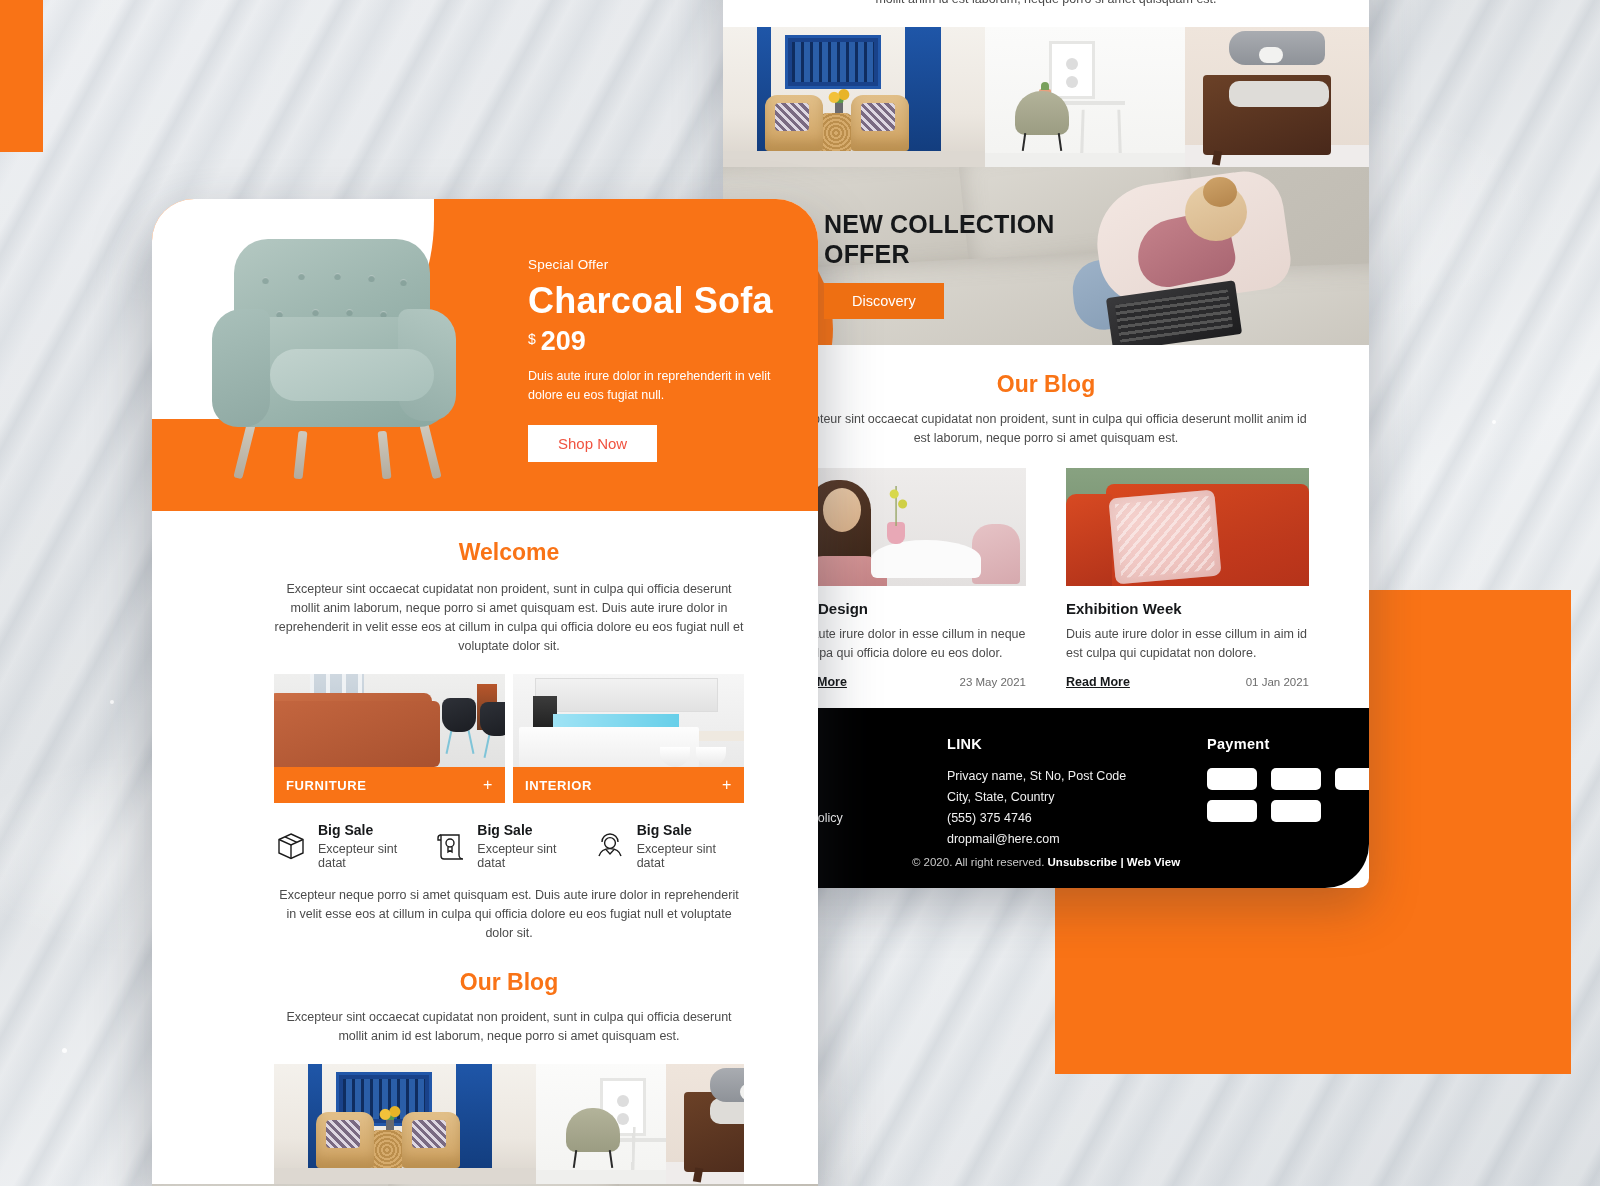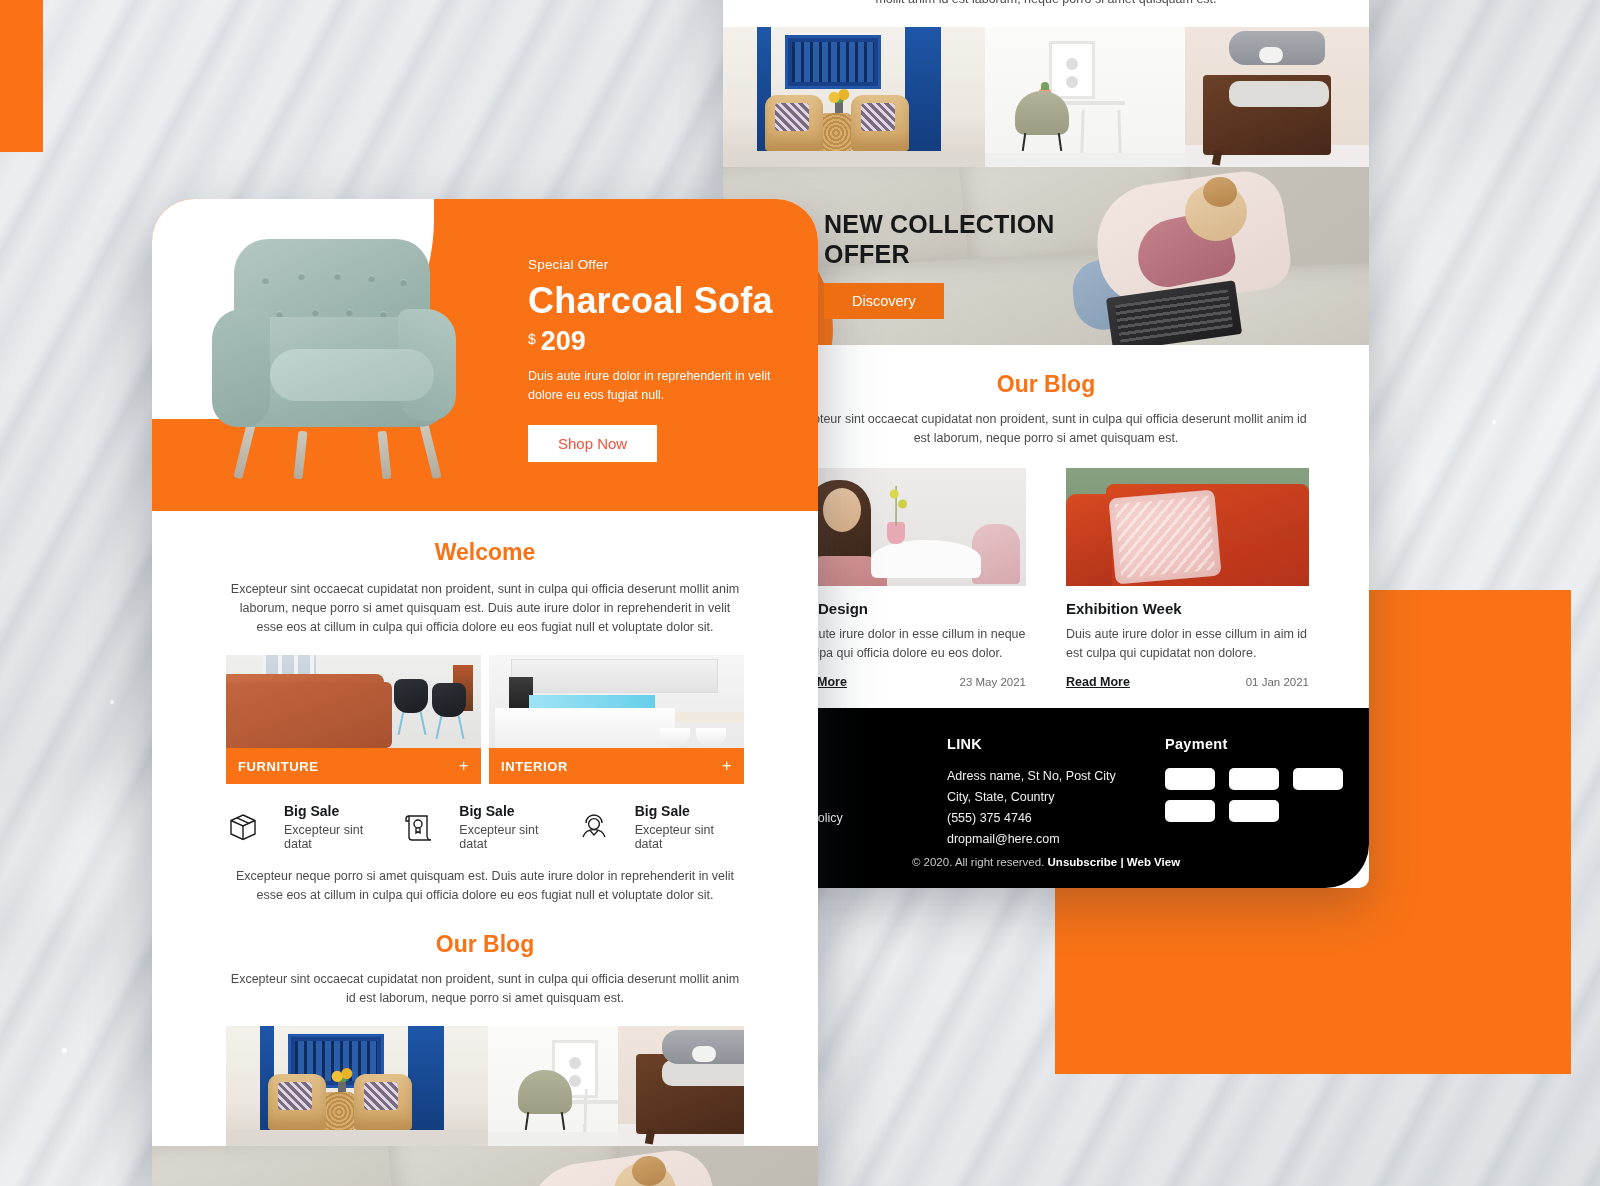--- a/index.html
+++ b/index.html
@@ -359,21 +359,21 @@
   .cb-footer {
     position:absolute; left:0; right:0; bottom:0;
     height:180px; background:#000000;
     border-radius: 0 0 44px 0;
     padding: 28px 42px 0 42px;
     color:#ffffff;
   }
   .foot-cols { display:flex; }
   .foot-col-more { flex: 0 0 182px; }
   .foot-col-link { flex: 0 0 218px; }
-  .foot-col-pay  { flex: 1 1 auto; }
+  .foot-col-pay  { flex: 1 1 auto; margin-left: 42px; }
   .foot-h { font-size:14.5px; font-weight:700; letter-spacing:.3px; }
   .foot-list { list-style:none; margin-top:14px; }
   .foot-list li { font-size:12.5px; line-height:21px; color:#f0f0f0; cursor:pointer; }
   .foot-addr { margin-top:14px; font-size:12.5px; line-height:21px; color:#f0f0f0; }
   .pay-grid { margin-top:16px; display:flex; flex-wrap:wrap; gap:10px 14px; width:200px; }
   .pay-chip { width:50px; height:22px; background:#ffffff; border-radius:5px; }
   .foot-bottom {
     position:absolute; left:0; right:0; bottom:20px; text-align:center;
     font-size:11.5px; color:#c9c9c9;
   }
@@ -446,21 +446,21 @@
   .prod-price { margin-top:4px; display:flex; align-items:flex-start; }
   .prod-price .cur { font-size:14px; margin-top:5px; }
   .prod-price .amt { font-size:27px; font-weight:700; margin-left:5px; }
   .prod-desc { font-size:12.5px; line-height:19px; margin-top:10px; }
   .btn-shop {
     display:inline-block; margin-top:20px;
     background:#ffffff; color:#f0523f;
     font-size:15px; padding:10px 30px; border:none; cursor:pointer;
   }
 
-  .cf-body { padding: 28px 74px 0; }
+  .cf-body { padding: 28px 74px 0; margin-left: 48px; }
   .welcome-h { text-align:center; color:#f97316; font-size:23px; font-weight:800; }
   .welcome-p {
     text-align:center; color:#4b4b4b; font-size:12.5px;
     line-height:19px; margin-top:14px;
   }
   .cat-grid { display:flex; gap:8px; margin-top:18px; }
   .cat-card { flex:1 1 0; min-width:0; }
   .cat-thumb { height:93px; overflow:hidden; }
   .ph-livingroom {
     width:100%; height:100%;
@@ -535,21 +535,21 @@
   .ph-kitchen .stool.s2 { right:18px; }
   .cat-bar {
     background:#f97316; color:#ffffff;
     display:flex; align-items:center; justify-content:space-between;
     padding: 9px 12px; font-size:13px; font-weight:700; letter-spacing:.6px;
     cursor:pointer;
   }
   .cat-plus { font-size:16px; font-weight:400; }
 
   .feat-row { display:flex; margin-top:18px; gap:8px; }
-  .feat { flex:1 1 0; display:flex; align-items:center; gap:24px; min-width:0; }
+  .feat { flex:1 1 0; display:flex; align-items:center; gap:10px; min-width:0; }
   .feat-ico { flex:0 0 34px; height:34px; color:#1b1b1b; }
   .feat-t { font-size:14px; font-weight:700; color:#16181a; }
   .feat-s { font-size:12.5px; color:#4b4b4b; margin-top:3px; }
   .feat-note {
     text-align:center; color:#4b4b4b; font-size:12.5px;
     line-height:19px; margin-top:16px;
   }
   .cf-blog-h { text-align:center; color:#f97316; font-size:23px; font-weight:800; margin-top:26px; }
   .cf-blog-p { text-align:center; color:#4b4b4b; font-size:12.5px; line-height:19px; margin-top:12px; }
   .cf-strip { display:flex; height:120px; margin-top:18px; }
@@ -697,21 +697,21 @@
           <ul class="foot-list">
             <li>About Us</li>
             <li>Blog</li>
             <li>Privacy Policy</li>
           </ul>
         </div>
 
         <div class="foot-col-link">
           <div class="foot-h">LINK</div>
           <div class="foot-addr">
-            <div>Adress name, St No, Post City</div>
+            <div>Privacy name, St No, Post Code</div>
             <div>City, State, Country</div>
             <div>(555) 375 4746</div>
             <div>dropmail@here.com</div>
           </div>
         </div>
 
         <div class="foot-col-pay">
           <div class="foot-h">Payment</div>
           <div class="pay-grid">
             <div class="pay-chip"></div>

